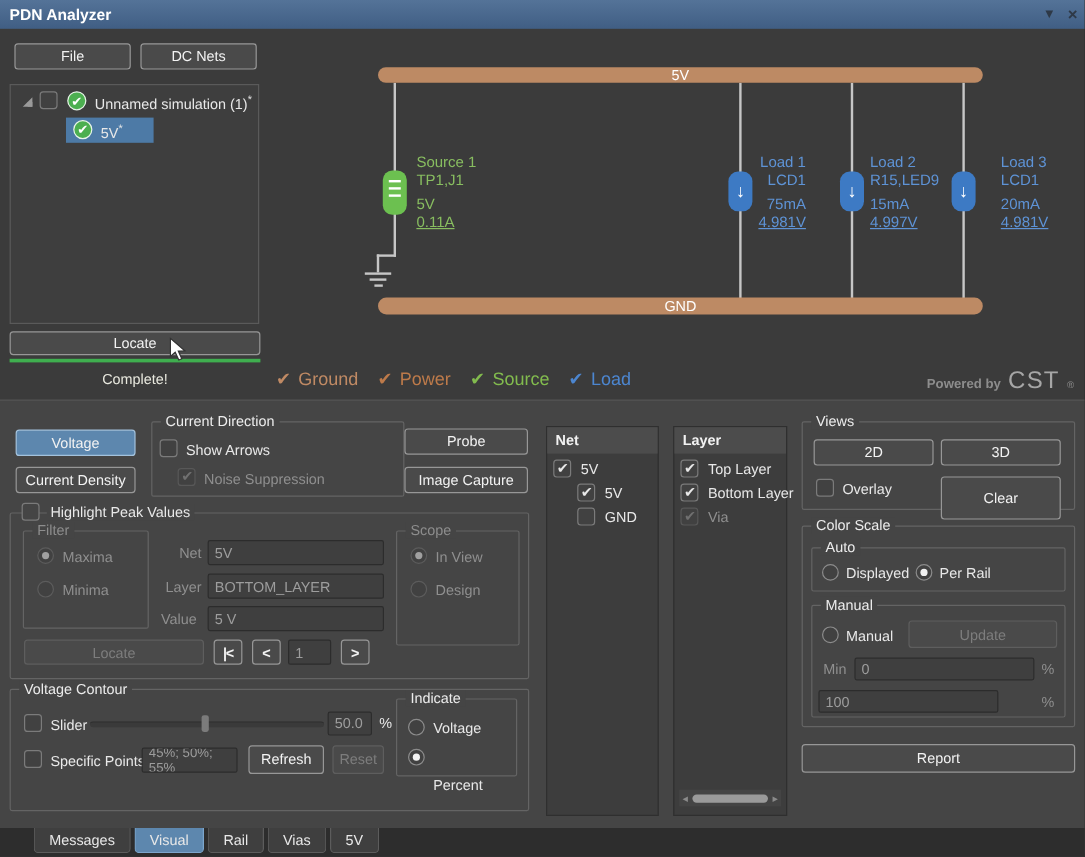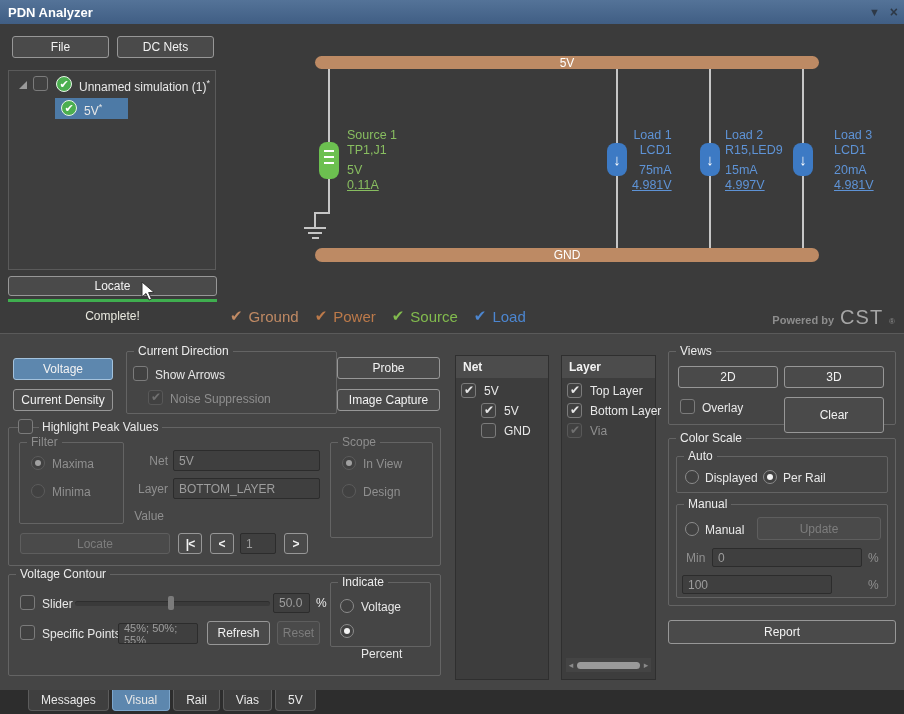--- a/index.html
+++ b/index.html
@@ -248,20 +248,21 @@
   <span class="radio dis sel" style="left:31px;top:456px;"></span>
   <span class="lbl gray" style="left:52px;top:457px;">Maxima</span>
   <span class="radio dis" style="left:31px;top:484px;"></span>
   <span class="lbl gray" style="left:52px;top:485px;">Minima</span>
 
   <span class="lbl gray" style="left:135px;top:454px;width:33px;text-align:right;">Net</span>
   <div class="field" style="left:173px;top:450px;width:147px;height:21px;">5V</div>
   <span class="lbl gray" style="left:135px;top:482px;width:33px;text-align:right;">Layer</span>
   <div class="field" style="left:173px;top:478px;width:147px;height:21px;">BOTTOM_LAYER</div>
   <span class="lbl gray" style="left:131px;top:509px;width:33px;text-align:right;">Value</span>
+  <div class="field" style="left:173px;top:505px;width:147px;height:21px;">5 V</div>
 
   <div class="gbox" style="left:330px;top:442px;width:103px;height:96px;">
     <span class="gtitle gray">Scope</span>
   </div>
   <span class="radio dis sel" style="left:342px;top:456px;"></span>
   <span class="lbl gray" style="left:363px;top:457px;">In View</span>
   <span class="radio dis" style="left:342px;top:484px;"></span>
   <span class="lbl gray" style="left:363px;top:485px;">Design</span>
 
   <div class="btn disabled" style="left:20px;top:533px;width:150px;height:21px;">Locate</div>

